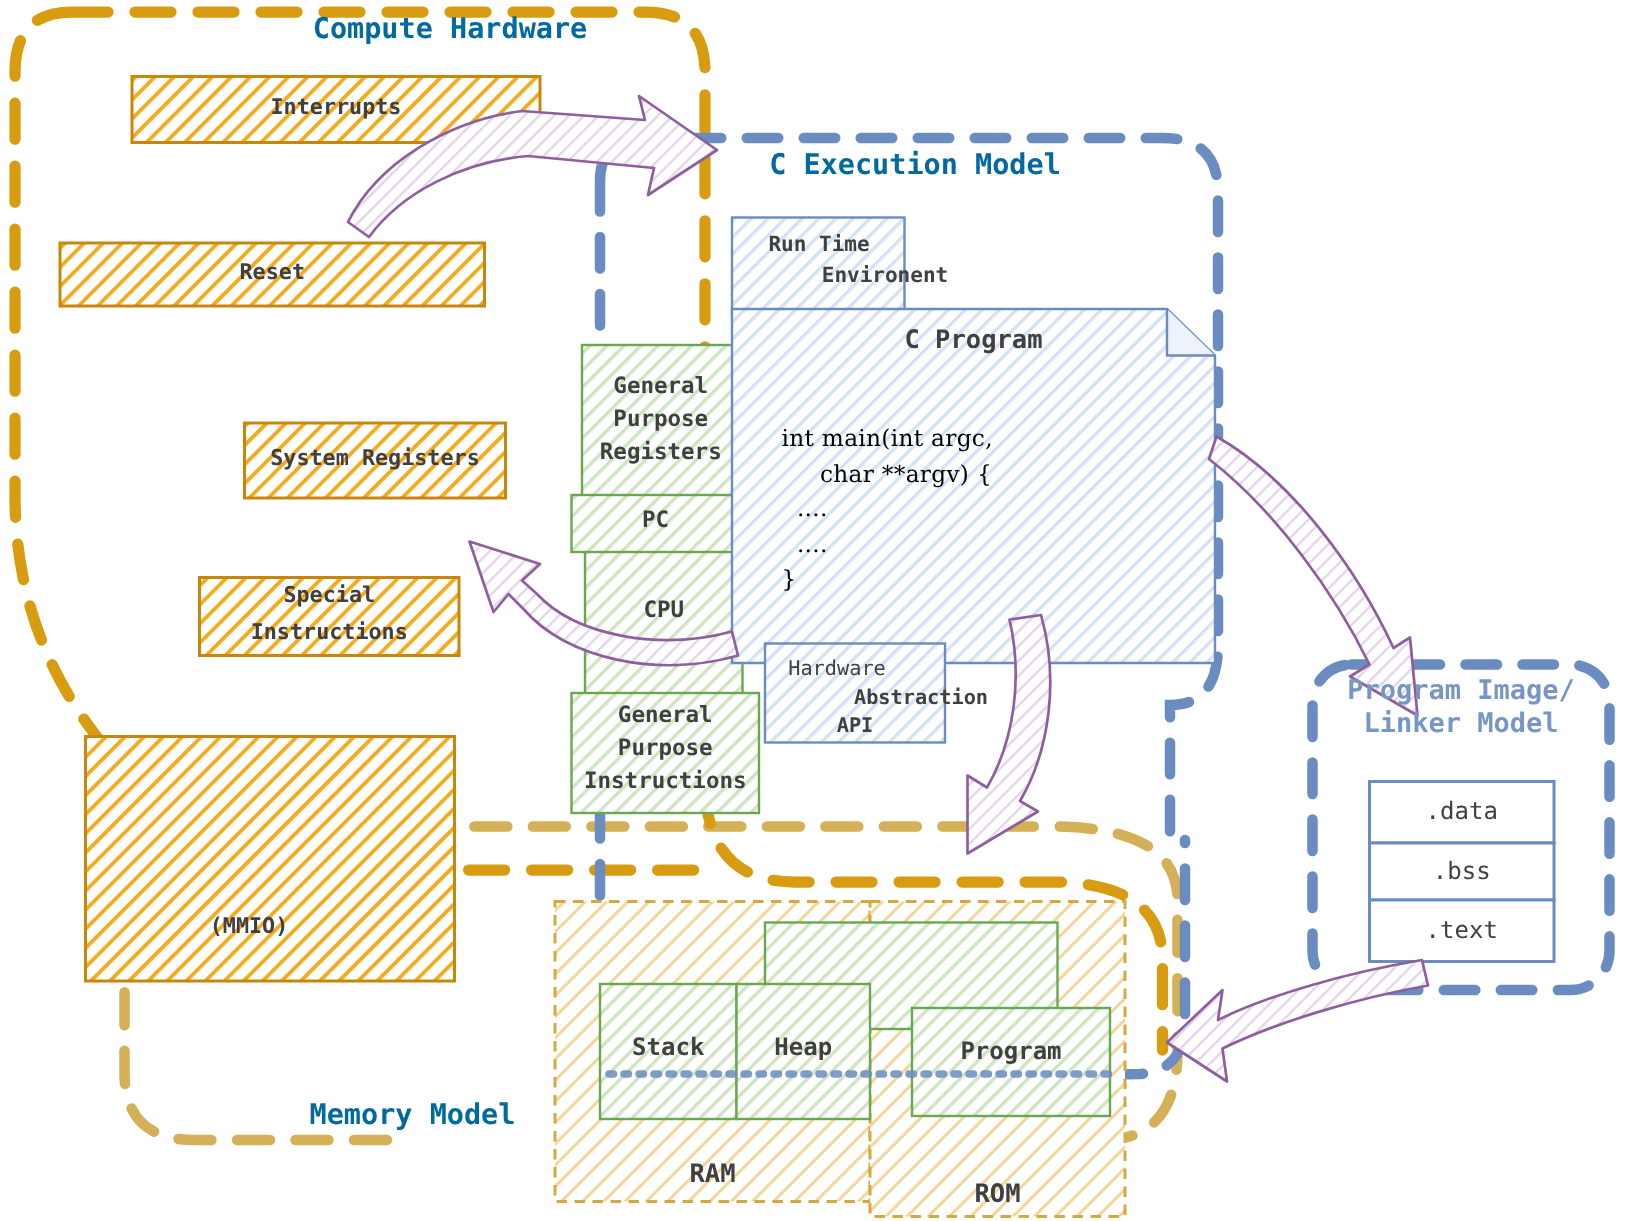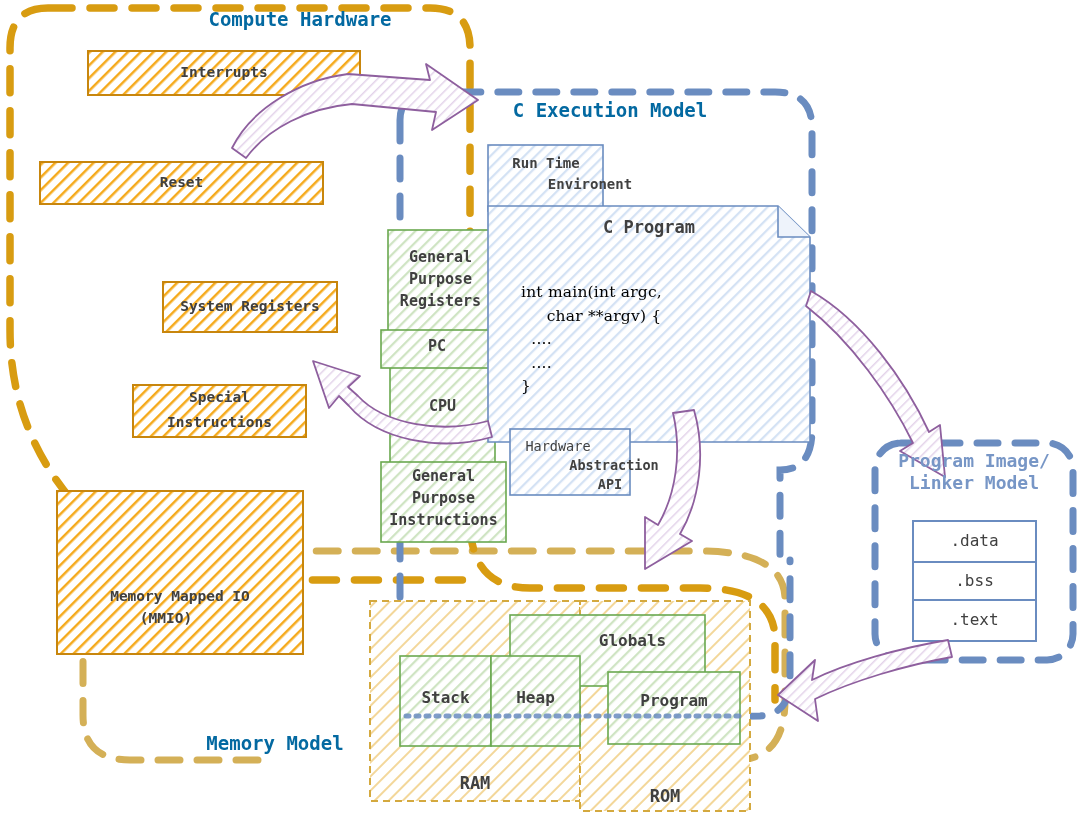--- a/index.html
+++ b/index.html
@@ -178,21 +178,20 @@
 
 <div class="boxlbl" style="left:88px; top:51px; width:272px; height:44px; font-size:14.5px; font-weight:bold;">Interrupts</div>
 
 <div class="boxlbl" style="left:40px; top:162px; width:283px; height:42px; font-size:14.5px; font-weight:bold;">Reset</div>
 
 <div class="boxlbl" style="left:163px; top:282px; width:174px; height:50px; font-size:14.5px; font-weight:bold;">System Registers</div>
 
 <div class="boxlbl" style="left:133px; top:385px; width:173px; height:26px; font-size:14.5px; font-weight:bold;">Special</div>
 <div class="boxlbl" style="left:133px; top:410px; width:173px; height:26px; font-size:14.5px; font-weight:bold;">Instructions</div>
 
-<div class="boxlbl" style="left:57px; top:586px; width:246px; height:22px; font-size:14.5px; font-weight:bold;">Memory Mapped IO</div>
 <div class="boxlbl" style="left:57px; top:608px; width:218px; height:22px; font-size:14.5px; font-weight:bold;">(MMIO)</div>
 
 <div class="boxlbl" style="left:388px; top:247px; width:105px; height:22px; font-size:15px; font-weight:bold;">General</div>
 <div class="boxlbl" style="left:388px; top:269px; width:105px; height:22px; font-size:15px; font-weight:bold;">Purpose</div>
 <div class="boxlbl" style="left:386px; top:291px; width:109px; height:22px; font-size:15px; font-weight:bold;">Registers</div>
 
 <div class="boxlbl" style="left:381px; top:331px; width:112px; height:32px; font-size:15px; font-weight:bold;">PC</div>
 
 <div class="boxlbl" style="left:390px; top:394px; width:105px; height:26px; font-size:15px; font-weight:bold;">CPU</div>
 
@@ -206,27 +205,26 @@
 <div class="boxlbl" style="left:488px; top:214px; width:322px; height:26px; font-size:17px; font-weight:bold;">C Program</div>
 
 <div class="code" style="left:521px; top:281px; width:290px;">int main(int argc,
      char **argv) {
   ....
   ....
 }</div>
 
 <div class="boxlbl" style="left:490px; top:437px; width:136px; height:20px; font-size:13.5px; font-weight:normal;">Hardware</div>
 <div class="boxlbl" style="left:508px; top:456px; width:124px; height:20px; font-size:13.5px; font-weight:bold;margin-left:44px;">Abstraction</div>
-<div class="boxlbl" style="left:510px; top:475px; width:120px; height:20px; font-size:13.5px; font-weight:bold;padding-left:40px;">API</div>
+<div class="boxlbl" style="left:510px; top:475px; width:120px; height:20px; font-size:13.5px; font-weight:bold;">API</div>
 
 <div class="boxlbl" style="left:913px; top:521px; width:123px; height:41px; font-size:16px;">.data</div>
 <div class="boxlbl" style="left:913px; top:562px; width:123px; height:38px; font-size:16px;">.bss</div>
 <div class="boxlbl" style="left:913px; top:600px; width:123px; height:41px; font-size:16px;">.text</div>
 
 <div class="boxlbl" style="left:370px; top:770px; width:210px; height:26px; font-size:17px; font-weight:bold;">RAM</div>
 <div class="boxlbl" style="left:580px; top:783px; width:170px; height:26px; font-size:17px; font-weight:bold;">ROM</div>
 
-<div class="boxlbl" style="left:560px; top:628px; width:145px; height:26px; font-size:16px; font-weight:bold;">Globals</div>
 <div class="boxlbl" style="left:400px; top:685px; width:91px; height:26px; font-size:16px; font-weight:bold;">Stack</div>
 <div class="boxlbl" style="left:491px; top:685px; width:89px; height:26px; font-size:16px; font-weight:bold;">Heap</div>
 <div class="boxlbl" style="left:608px; top:688px; width:132px; height:26px; font-size:16px; font-weight:bold;">Program</div>
 
 </div>
 
 </body></html>

